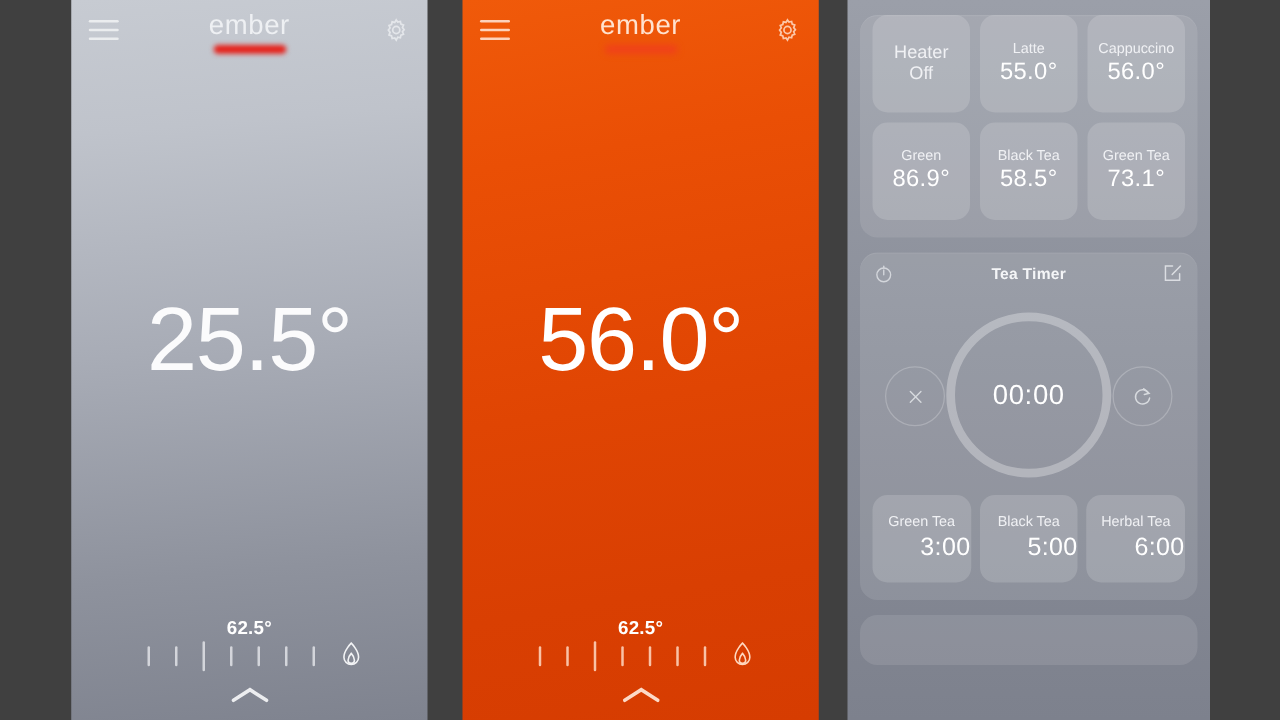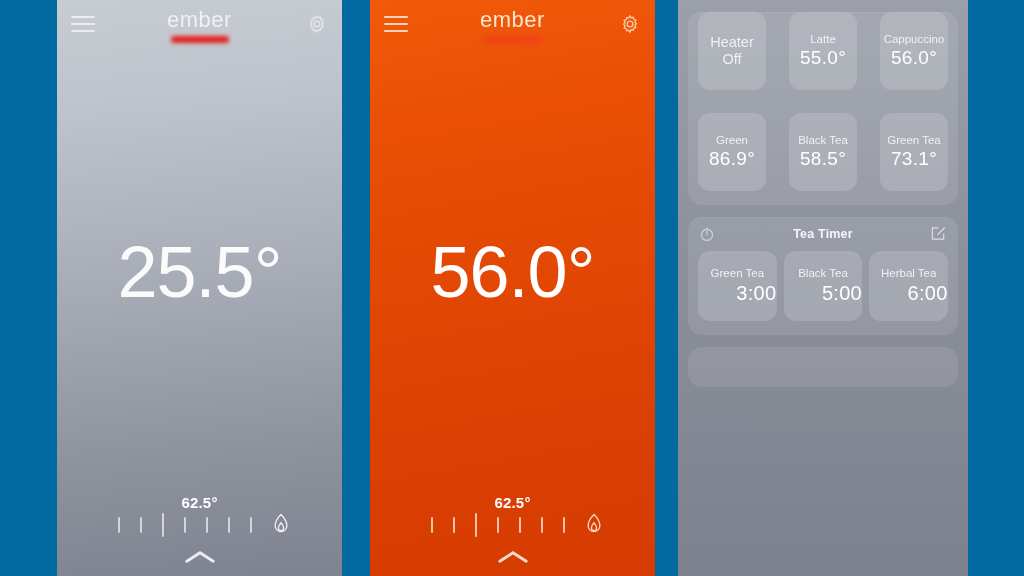--- a/index.html
+++ b/index.html
@@ -1,21 +1,21 @@
 <!DOCTYPE html>
 <html><head>
 <meta charset="utf-8">
 <style>
   html,body{margin:0;padding:0;background:#ffffff;}
   body{
     width:1024px;height:576px;overflow:hidden;
     font-family:"Liberation Sans", sans-serif;
     -webkit-font-smoothing:antialiased;
   }
-  .stage{position:relative;width:1024px;height:576px;background:#0369a1;}
+  .stage{position:relative;width:1024px;height:576px;background:#404040;}
 
   
   .panel{position:absolute;top:0;height:576px;overflow:hidden;}
   .panel-grey{left:57px;width:285px;
     background:linear-gradient(175deg,#c7cbd2 0%, #bfc3cb 18%, #a8acb6 48%, #8e929d 78%, #7f838f 100%);}
   .panel-orange{left:370px;width:285px;
     background:linear-gradient(170deg,#f05a0a 0%, #ea4f05 22%, #e04503 55%, #d93f02 80%, #d63c01 100%);}
   .panel-presets{left:678px;width:290px;
     background:linear-gradient(180deg,#9b9fa9 0%, #8c909b 45%, #7d818d 100%);}
 
@@ -56,21 +56,21 @@
   .chev svg{opacity:.95;}
 
   
   .card{margin:12px 10px 0;border-radius:14px;background:rgba(255,255,255,.10);
     box-shadow:0 1px 0 rgba(255,255,255,.07) inset;}
   .card-head{position:relative;height:34px;display:flex;align-items:center;justify-content:center;}
   .card-title{font-size:12.5px;font-weight:700;color:#f4f5f7;letter-spacing:.2px;}
   .card-head .lead-icon{position:absolute;left:11px;top:9px;width:16px;height:16px;opacity:.75;cursor:pointer;}
   .card-head .edit-icon{position:absolute;right:11px;top:8px;width:17px;height:17px;opacity:.8;cursor:pointer;}
 
-  .grid{display:grid;grid-template-columns:repeat(3,1fr);gap:23px;padding:0 10px 14px;}
+  .grid{display:grid;grid-template-columns:repeat(3,1fr);gap:8px;padding:0 10px 14px;}
   .tile{height:78px;border-radius:12px;background:rgba(255,255,255,.155);
     display:flex;flex-direction:column;align-items:center;justify-content:center;cursor:pointer;}
   .tile-label{font-size:11.5px;color:#f0f1f4;line-height:1.15;text-align:center;padding:0 3px;}
   .tile-value{font-size:19px;color:#ffffff;font-weight:300;margin-top:1px;letter-spacing:.3px;}
   .tile.off .tile-label{font-size:14.5px;font-weight:400;}
 
   
   .timer-body{position:relative;height:160px;display:flex;align-items:center;justify-content:center;}
   .timer-ring{width:118px;height:118px;border-radius:50%;border:7px solid rgba(255,255,255,.30);
     display:flex;align-items:center;justify-content:center;cursor:pointer;}
@@ -220,20 +220,38 @@
         </div>
         <div class="card-title">Tea Timer</div>
         <div class="edit-icon">
           <svg viewBox="0 0 18 18" width="17" height="17" fill="none" stroke="#eceef1" stroke-width="1.25" stroke-linecap="round">
             <path d="M14.5 9.5 L14.5 15 L2.5 15 L2.5 3 L8.5 3"></path>
             <path d="M8.2 10.2 L15.2 2.9"></path>
           </svg>
         </div>
       </div>
 
+      <div class="timer-body">
+        <div class="round-btn left">
+          <svg viewBox="0 0 20 20" width="17" height="17" fill="none" stroke="#d7dade" stroke-width="1.3" stroke-linecap="round">
+            <path d="M5 5 L15 15 M15 5 L5 15"></path>
+          </svg>
+        </div>
+
+        <div class="timer-ring">
+          <div class="timer-value">00:00</div>
+        </div>
+
+        <div class="round-btn right">
+          <svg viewBox="0 0 20 20" width="18" height="18" fill="none" stroke="#d7dade" stroke-width="1.3" stroke-linecap="round">
+            <path d="M15.4 7.2a6.3 6.3 0 1 0 .9 4.4"></path>
+            <path d="M11.1 3.4 L15.8 7.4 L11.6 8.4"></path>
+          </svg>
+        </div>
+      </div>
 
       <div class="timer-grid">
         <div class="timer-tile">
           <div class="tile-label">Green Tea</div>
           <div class="tile-value">3:00</div>
         </div>
         <div class="timer-tile">
           <div class="tile-label">Black Tea</div>
           <div class="tile-value">5:00</div>
         </div>

